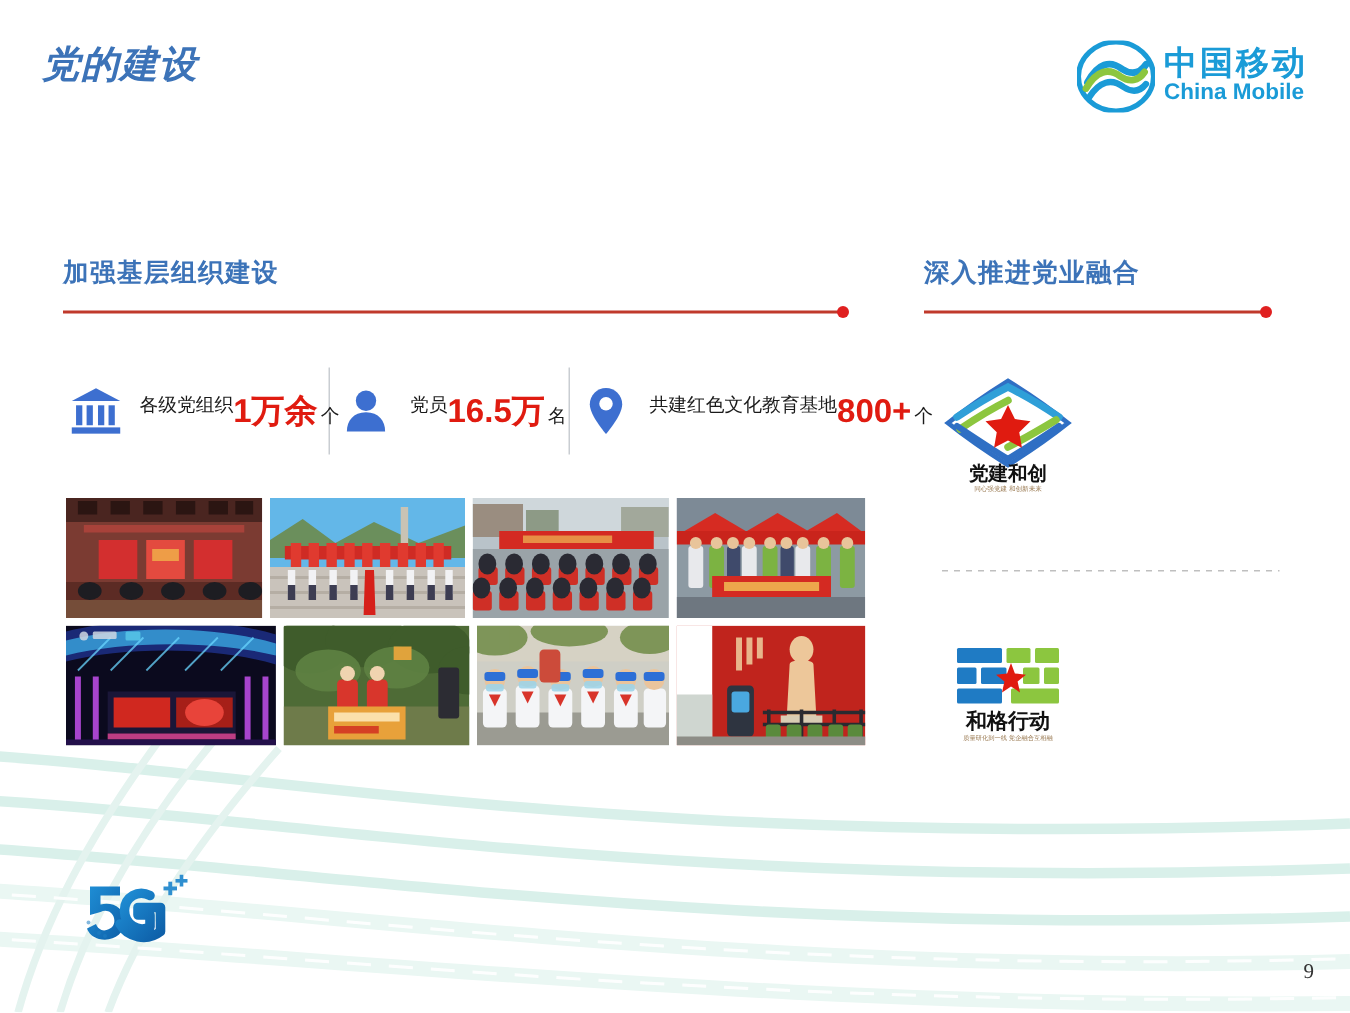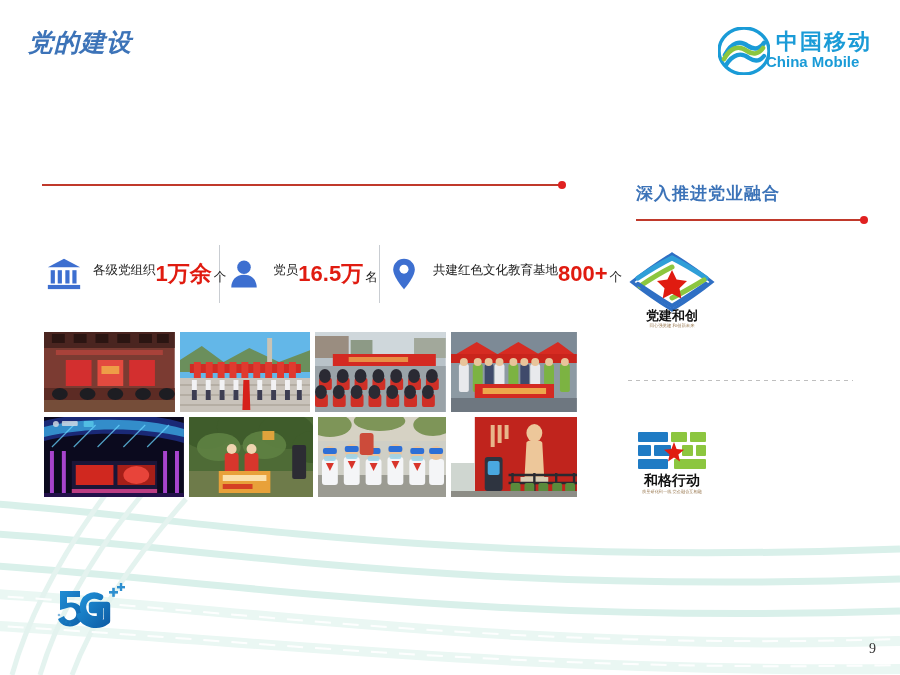--- a/index.html
+++ b/index.html
@@ -18,39 +18,39 @@
   .slide-title{
     position:absolute;left:28px;top:26px;
     font-size:25px;font-weight:bold;color:#3c73b8;letter-spacing:1px;font-style:italic;
   }
   .logo-cm{position:absolute;right:22px;top:27px;width:160px;height:52px;}
   .logo-cm .cn{
     position:absolute;left:58px;top:0px;font-size:22px;font-weight:bold;
     color:#1a9bd7;letter-spacing:2px;white-space:nowrap;
   }
   .logo-cm .en{
-    position:absolute;left:48px;top:26px;font-size:15px;font-weight:bold;
+    position:absolute;left:58px;top:26px;font-size:15px;font-weight:bold;
     color:#1a9bd7;letter-spacing:0px;white-space:nowrap;
   }
   .logo-cm .mark{position:absolute;left:0;top:0;width:52px;height:48px;}
 
   
   .sec-head{position:absolute;}
   .sec-head .txt{
     font-size:17px;font-weight:bold;color:#3c73b8;letter-spacing:1px;
     white-space:nowrap;
   }
   .rule{position:relative;margin-top:11px;height:8px;}
   .rule .bar{position:absolute;left:0;top:3px;height:1.6px;background:#c0392b;}
   .rule .dot{position:absolute;top:0px;width:8px;height:8px;border-radius:50%;background:#e02020;}
 
   #sec-left{left:42px;top:170px;}
   #sec-left .bar{width:520px;}
   #sec-left .dot{left:516px;}
-  #sec-right{left:636px;top:170px;margin-top:12px;}
+  #sec-right{left:616px;top:170px;}
   #sec-right .bar{width:228px;}
   #sec-right .dot{left:224px;}
 
   
   .stats{position:absolute;left:44px;top:243px;width:545px;height:62px;display:flex;}
   .stat{display:flex;align-items:center;position:relative;}
   .stat .ico{width:40px;height:42px;flex:none;margin-right:9px;display:flex;align-items:center;justify-content:center;}
   .stat .body{display:flex;flex-direction:row;justify-content:center;}
   .stat .cap{font-size:12.5px;color:#1a1a1a;line-height:1.25;white-space:nowrap;margin-bottom:2px;}
   .stat .val{font-size:22px;font-weight:bold;color:#e01b10;line-height:1;white-space:nowrap;}
@@ -120,20 +120,21 @@
       <ellipse cx="26" cy="24" rx="25" ry="23" fill="none" stroke="#1a9bd7" stroke-width="3.4"></ellipse>
       <path d="M7,28 C14,15 22,13 30,19 C36,23 42,22 46,16" fill="none" stroke="#1a9bd7" stroke-width="4.6" stroke-linecap="round"></path>
       <path d="M6,32 C13,20 21,18 29,24 C35,28 41,27 45,21" fill="none" stroke="#8cc63f" stroke-width="4.6" stroke-linecap="round"></path>
       <path d="M8,38 C15,27 23,25 31,31 C37,35 42,34 46,29" fill="none" stroke="#1a9bd7" stroke-width="4.2" stroke-linecap="round"></path>
     </svg>
     <div class="cn">中国移动</div>
     <div class="en">China Mobile</div>
   </div>
 
   <div class="sec-head" id="sec-left">
+    <div class="txt">加强基层组织建设</div>
     <div class="rule">
       <div class="bar"></div>
       <div class="dot"></div>
     </div>
   </div>
 
   <div class="sec-head" id="sec-right">
     <div class="txt">深入推进党业融合</div>
     <div class="rule">
       <div class="bar"></div>

